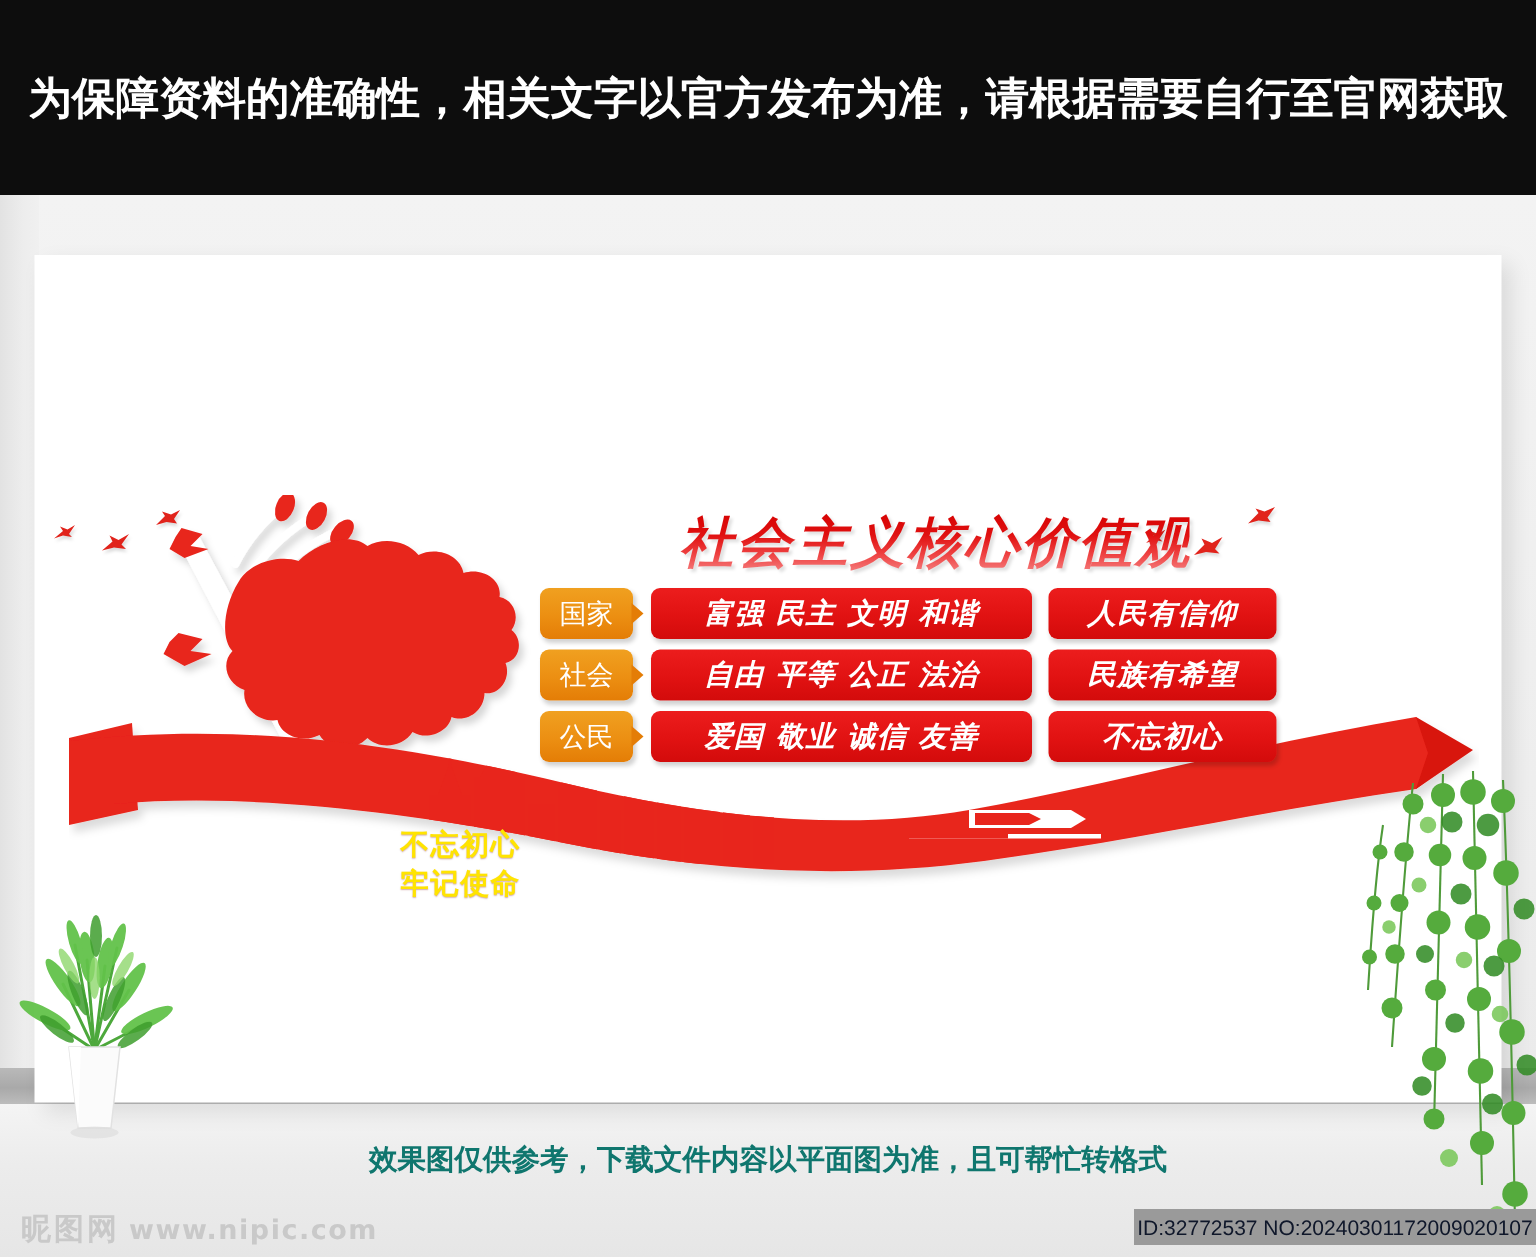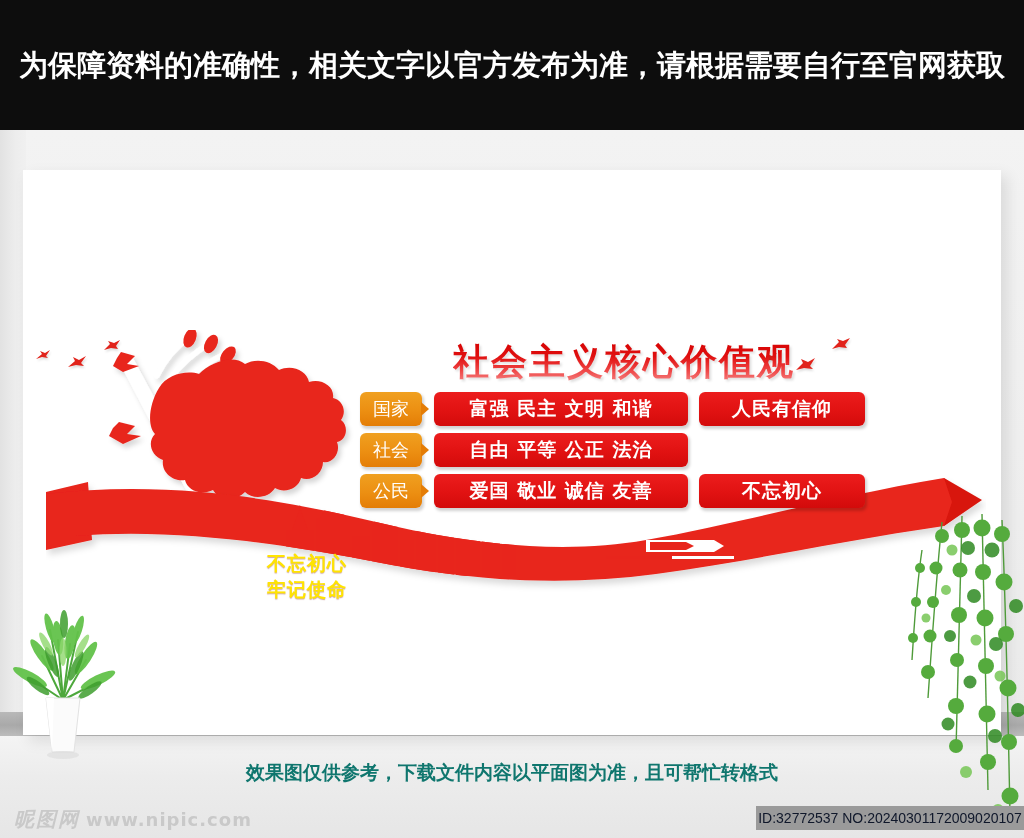--- a/index.html
+++ b/index.html
@@ -72,20 +72,21 @@
     position:absolute;left:430px;top:168px;width:340px;
     text-align:center;
     font-size:36px;font-weight:bold;
     letter-spacing:2px;
     white-space:nowrap;
     background:linear-gradient(180deg,#d40000 0%,#e01010 38%,#ef4545 66%,#f79a9a 100%);
     -webkit-background-clip:text;background-clip:text;
     color:transparent;-webkit-text-fill-color:transparent;
     font-family:"DejaVu Sans","Liberation Sans",sans-serif;
     filter:drop-shadow(2px 2px 1px rgba(0,0,0,0.12));
+    font-style:italic;
   }
   
   #values{position:absolute;left:337px;top:222px;width:520px;height:122px;}
   .value-row{position:relative;height:34px;margin-bottom:7px;display:flex;align-items:center;}
   .cat-chip{
     position:relative;
     width:62px;height:34px;
     background:linear-gradient(180deg,#f0a020 0%,#ec8f12 55%,#e47d06 100%);
     border-radius:6px;
     color:#ffffff;font-size:18px;font-weight:normal;
@@ -105,42 +106,43 @@
   .val-chip{
     height:34px;
     background:linear-gradient(180deg,#ec1d1d 0%,#e11212 55%,#d30b0b 100%);
     border-radius:6px;
     color:#ffffff;font-size:19px;font-weight:bold;
     display:flex;align-items:center;justify-content:center;
     box-shadow:1.5px 2.5px 3px rgba(0,0,0,0.18);
     letter-spacing:1px;
     font-family:"DejaVu Sans","Liberation Sans",sans-serif;
     flex:0 0 auto;
+    font-style:italic;
   }
   .val-main{width:254px;margin-left:12px;}
-  .val-slogan{width:166px;margin-left:11px;}
+  .val-slogan{width:152px;margin-left:11px;}
   
   #plant-left{position:absolute;left:8px;top:470px;width:110px;height:165px;}
   #vine-right{position:absolute;left:896px;top:380px;width:128px;height:320px;}
   
   #caption{
     position:absolute;left:0;top:760px;width:1024px;
     text-align:center;
     color:#0f766e;font-size:19px;font-weight:bold;
     white-space:nowrap;
     font-family:"DejaVu Sans","Liberation Sans",sans-serif;
   }
   #watermark{
     position:absolute;left:14px;top:806px;
     color:#c9c9c9;font-size:20px;font-weight:bold;
     letter-spacing:1px;
     font-family:"DejaVu Sans","Liberation Sans",sans-serif;
     white-space:nowrap;
   }
-  #watermark .wm-cn{letter-spacing:2px;font-style:italic;}
+  #watermark .wm-cn{letter-spacing:2px;}
   #watermark .wm-url{font-size:18px;margin-left:6px;}
   #id-strip{
     position:absolute;left:756px;top:806px;width:268px;height:24px;
     background:#9a9a9a;
     color:#0f172a;font-size:14px;
     display:flex;align-items:center;justify-content:center;
     white-space:nowrap;
     font-family:"Liberation Sans",sans-serif;
   }
 </style>
@@ -290,20 +292,21 @@
 
       <div class="value-row">
         <div class="cat-chip">国家</div>
         <div class="val-chip val-main">富强 民主 文明 和谐</div>
         <div class="val-chip val-slogan">人民有信仰</div>
       </div>
 
       <div class="value-row">
         <div class="cat-chip">社会</div>
         <div class="val-chip val-main">自由 平等 公正 法治</div>
+        <div class="val-chip val-slogan">民族有希望</div>
       </div>
 
       <div class="value-row">
         <div class="cat-chip">公民</div>
         <div class="val-chip val-main">爱国 敬业 诚信 友善</div>
         <div class="val-chip val-slogan">不忘初心</div>
       </div>
 
     </div>
   </div>

